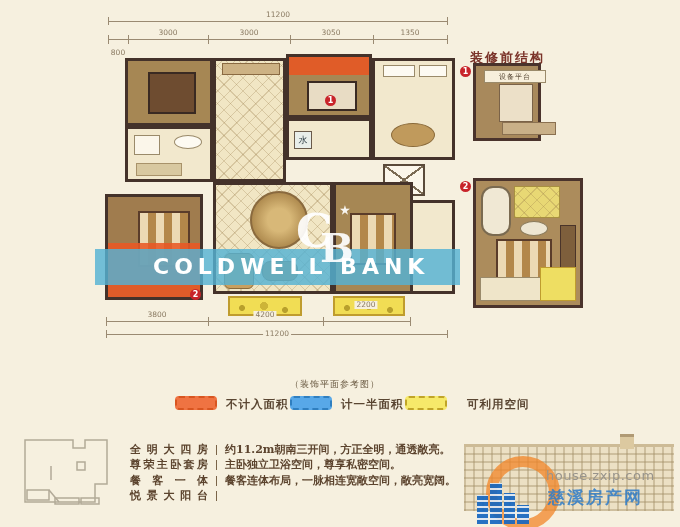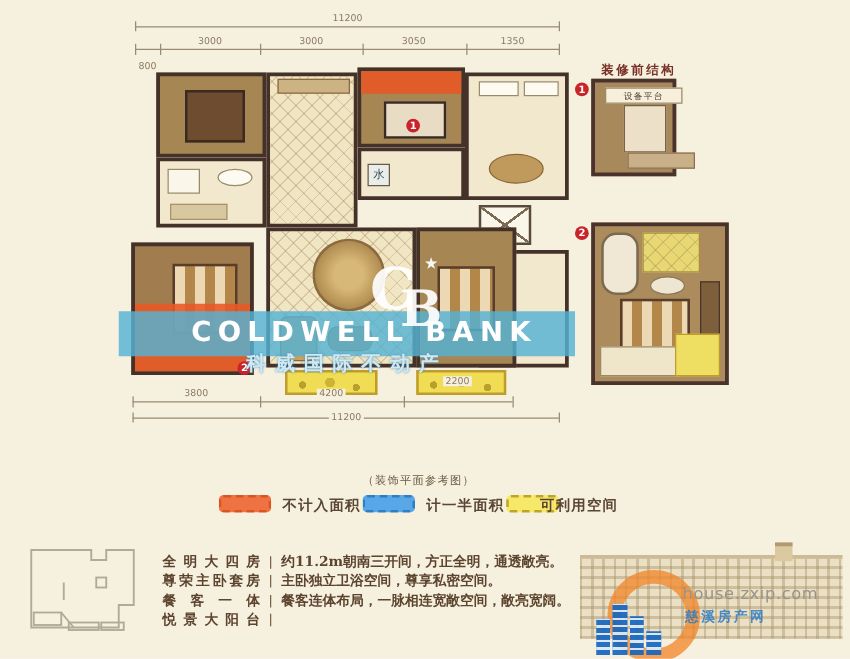--- a/index.html
+++ b/index.html
@@ -42,21 +42,21 @@
   .wm-brand{position:absolute;left:95px;top:254px;width:309px;padding-left:58px;box-sizing:border-box;
      color:#ffffff;font-size:22px;font-weight:bold;letter-spacing:5px;z-index:21;white-space:nowrap;}
   .wm-cn{position:absolute;left:95px;top:281px;width:365px;text-align:center;color:#cfe9f4;
      text-shadow:0 0 2px #4090b8;font-size:16px;letter-spacing:7px;font-weight:bold;z-index:21;}
   .wm-logo{position:absolute;left:296px;top:208px;z-index:21;color:rgba(255,255,255,.92);
      font-family:"DejaVu Serif",serif;font-weight:bold;}
   .wm-logo .c{font-size:46px;line-height:46px;}
   .wm-logo .b{position:absolute;left:24px;top:20px;font-size:40px;line-height:40px;}
   .wm-logo .star{position:absolute;left:44px;top:-4px;font-size:11px;}
   
-  .detail-title{position:absolute;left:481px;top:49px;font-size:10px;font-weight:bold;color:#7a3228;letter-spacing:2px;}
+  .detail-title{position:absolute;left:470px;top:49px;font-size:13px;font-weight:bold;color:#7a3228;letter-spacing:2px;}
   .dplan{position:absolute;box-sizing:border-box;border:3px solid #4a332c;}
   .dlabel{position:absolute;left:8px;top:4px;width:62px;height:13px;background:#f7efdb;border:1px solid #9a8a6a;
      font-size:7px;line-height:12px;text-align:center;color:#4a3a28;letter-spacing:1px;box-sizing:border-box;}
   
   .legend-caption{position:absolute;left:240px;top:378px;width:190px;text-align:center;
      font-size:9px;color:#6a5a42;letter-spacing:1px;}
   .legend-swatch{position:absolute;top:396px;width:42px;height:14px;border-radius:4px;box-sizing:border-box;border:2px dashed #888;}
   .legend-label{position:absolute;top:397px;font-size:11.5px;font-weight:bold;color:#5a4632;
      font-family:"DejaVu Serif",serif;letter-spacing:1px;}
   
@@ -74,21 +74,21 @@
      border-top:3px solid #cdbb96;z-index:2;}
   .tower{position:absolute;left:620px;top:434px;width:14px;height:12px;background:#dcc9a0;
      border-top:3px solid #b09a74;z-index:2;}
   
   .wm-ring{position:absolute;left:486px;top:456px;width:52px;height:52px;border-radius:50%;
      border:11px solid rgba(242,134,40,.75);z-index:40;box-sizing:content-box;}
   .wm-bars{position:absolute;left:477px;top:480px;width:54px;height:44px;z-index:41;}
   .wm-bar{position:absolute;bottom:0;background-color:#1868c0;opacity:.93;
      background-image:repeating-linear-gradient(0deg, transparent 0 4px, rgba(255,255,255,.85) 4px 6px);}
   .wm-url{position:absolute;left:546px;top:468px;font-size:13px;color:#98948c;z-index:41;letter-spacing:.5px;}
-  .wm-site{position:absolute;left:548px;top:486px;font-size:11px;font-weight:bold;color:#2e7cc8;
+  .wm-site{position:absolute;left:548px;top:486px;font-size:17px;font-weight:bold;color:#2e7cc8;
      opacity:.85;letter-spacing:2px;z-index:41;}
 </style>
 </head>
 <body>
 
 <div class="stage">
 
   <div>
     <span class="dim-label" style="left:278px;top:11px;">11200</span>
     <div class="dim-line" style="left:108px;top:21px;width:340px;"></div>
@@ -175,21 +175,20 @@
   </div>
   <div>
     <div class="dim-line" style="left:106px;top:334px;width:341px;"></div>
     <div class="dim-tick" style="left:106px;top:330px;height:8px;"></div>
     <div class="dim-tick" style="left:447px;top:330px;height:8px;"></div>
     <span class="dim-label" style="left:277px;top:330px;z-index:3;">11200</span>
   </div>
 
   <div class="wm-band"></div>
   <div class="wm-brand">COLDWELL BANK</div>
-  <div class="wm-cn">科威国际不动产</div>
   <div class="wm-logo">
     <span class="c">C</span>
     <span class="b">B</span>
     <span class="star">★</span>
   </div>
 
   <div class="detail-title">装修前结构</div>
   <div class="marker" style="left:460px;top:66px;">1</div>
   <div class="dplan" style="left:473px;top:63px;width:68px;height:78px;background:#a8895c;">
     <div class="dlabel">设备平台</div>
@@ -206,21 +205,21 @@
     <div class="abs" style="left:4px;bottom:4px;width:62px;height:22px;background:#efe5c9;border:1px solid #9a8a6a;"></div>
     <div class="abs" style="right:4px;bottom:4px;width:34px;height:32px;background:#eede62;border:1px solid #bf9c2e;"></div>
   </div>
 
   <div class="legend-caption">（装饰平面参考图）</div>
   <div class="legend-swatch" style="left: 175px; border-color: rgb(216, 85, 32); background: rgb(239, 115, 66);"></div>
   <span class="legend-label" style="left:226px;">不计入面积</span>
   <div class="legend-swatch" style="left: 290px; border-color: rgb(47, 127, 192); background: rgb(88, 168, 232);"></div>
   <span class="legend-label" style="left:341px;">计一半面积</span>
   <div class="legend-swatch" style="left: 405px; border-color: rgb(192, 164, 40); background: rgb(246, 233, 106);"></div>
-  <span class="legend-label" style="left:432px;text-align:right;">可利用空间</span>
+  <span class="legend-label" style="left:467px;text-align:right;">可利用空间</span>
 
   <div class="features">
     <div class="feat-row">
       <span class="feat-title">全明大四房</span>
       <span class="feat-div"></span>
       <span class="feat-desc">约11.2m朝南三开间，方正全明，通透敞亮。</span>
     </div>
     <div class="feat-row">
       <span class="feat-title">尊荣主卧套房</span>
       <span class="feat-div"></span>

